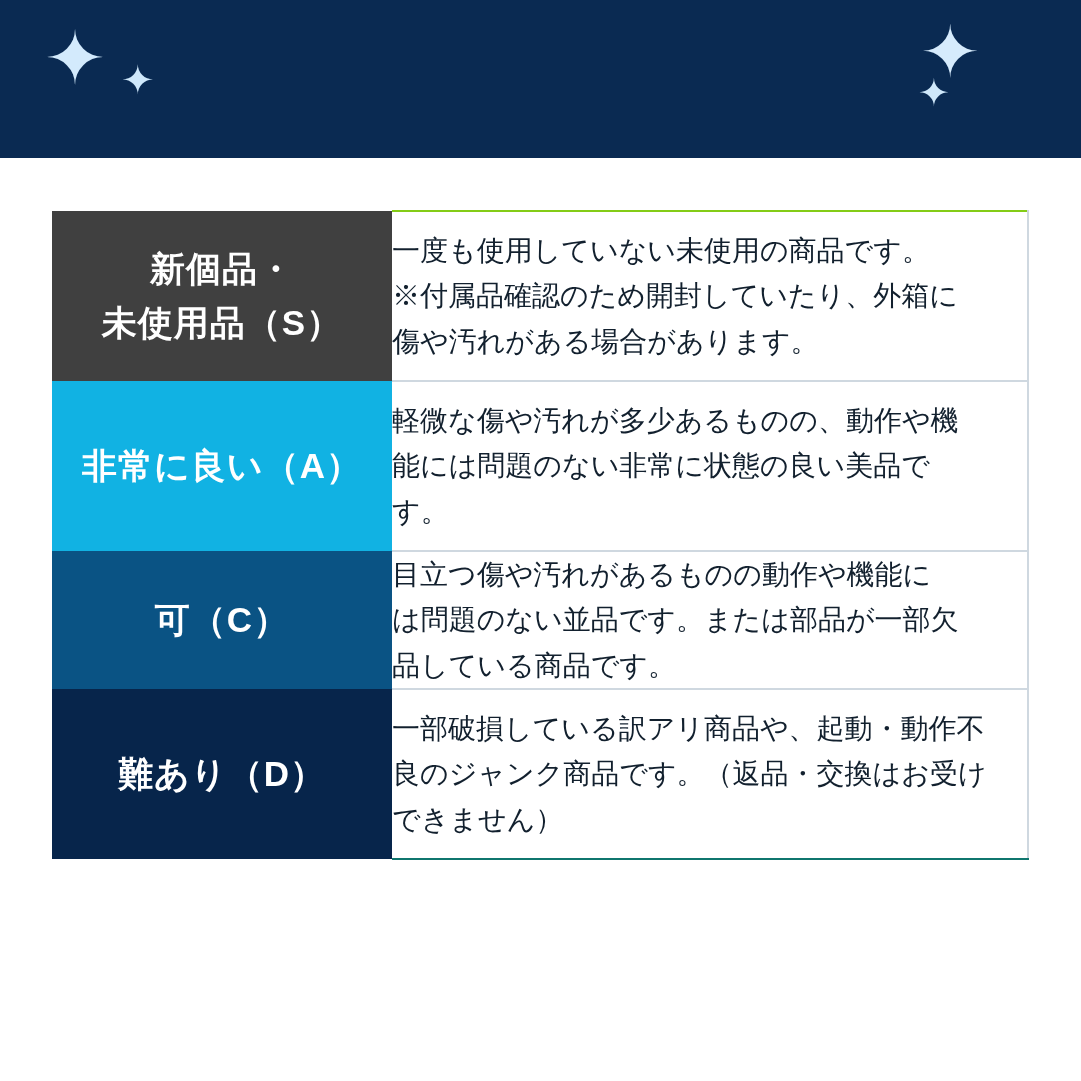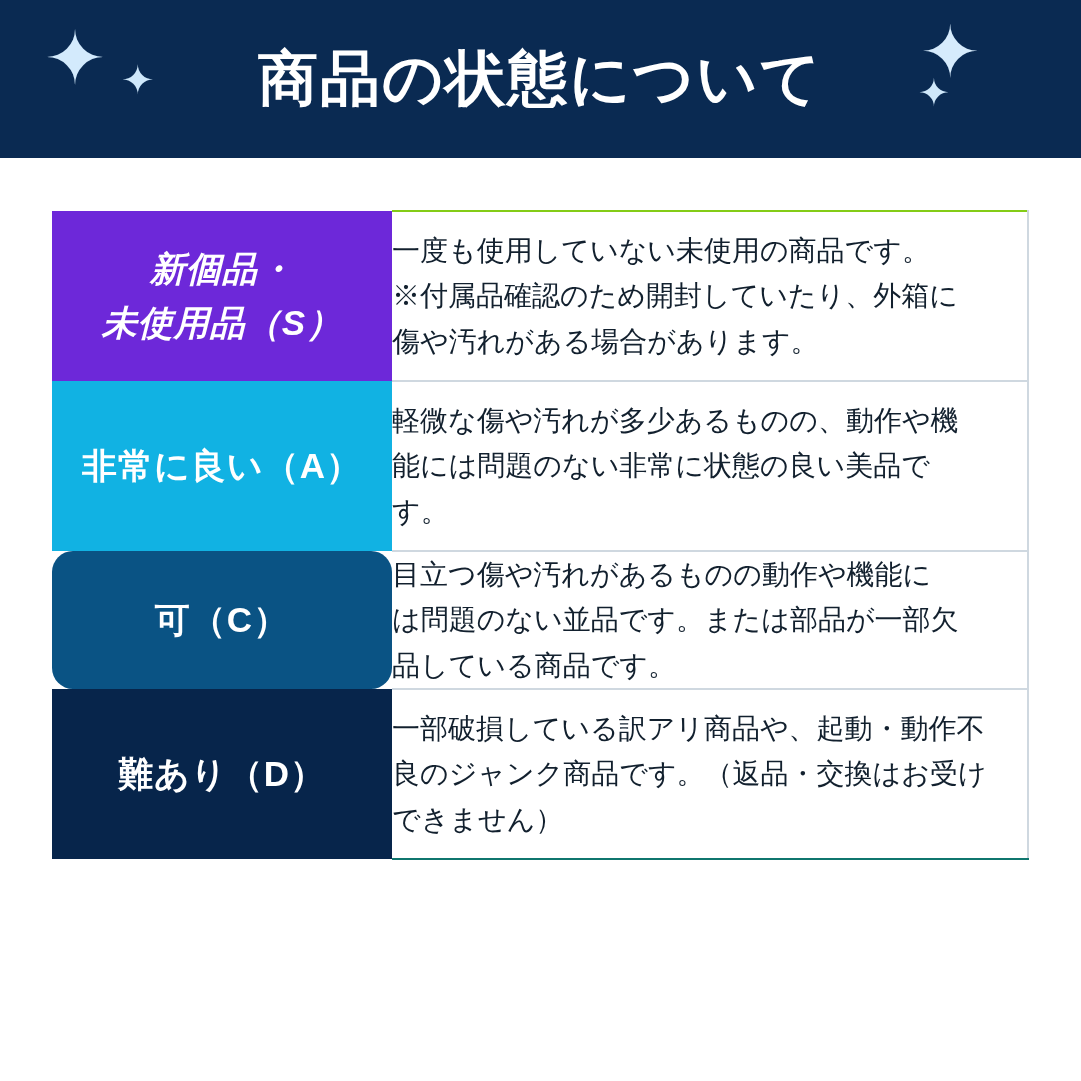--- a/index.html
+++ b/index.html
@@ -77,42 +77,41 @@
     line-height: 1.62;
     padding: 22px 26px 22px 24px;
     box-sizing: border-box;
     border-top: 2px solid #cfd8e0;
     border-right: 2px solid #cfd8e0;
     border-bottom: 2px solid #cfd8e0;
     letter-spacing: 0px;
   }
   .row-s  .cell-desc { border-top: 2px solid #84cc16; }
   .row-d  .cell-desc { border-bottom: 2px solid #0f766e; border-radius: 10px; }
-  .row-s  .cell-grade { background: #6d28d9; font-style: italic; }
+  .row-s  .cell-grade { background: #404040; }
   .row-a  .cell-grade { background: #11b2e3; }
   .row-b  .cell-grade { background: #0a82bd; }
   .row-c  .cell-grade { background: #0a5384; }
   .row-d  .cell-grade { background: #07254b; }
 
   
   .row-s td { height: 170px; }
   .row-a td { height: 170px; }
   .row-b td { height: 170px; }
-  .row-c td { height: 122px; border-radius: 21px; }
+  .row-c td { height: 122px; }
   .row-d td { height: 170px; }
 
   .desc-line { display: block; white-space: nowrap; }
 </style>
 </head>
 <body>
 
 <div class="header">
   <span class="sparkle sp-1">✦</span>
   <span class="sparkle sp-2">✦</span>
-  <h1 class="header-title">商品の状態について</h1>
   <span class="sparkle sp-4">✦</span>
   <span class="sparkle sp-3">✦</span>
 </div>
 
 <div class="table-wrap">
   <table class="grade-table">
     <tbody>
       <tr class="row-s">
         <td class="cell-grade">
           <span class="desc-line">新個品・</span>

